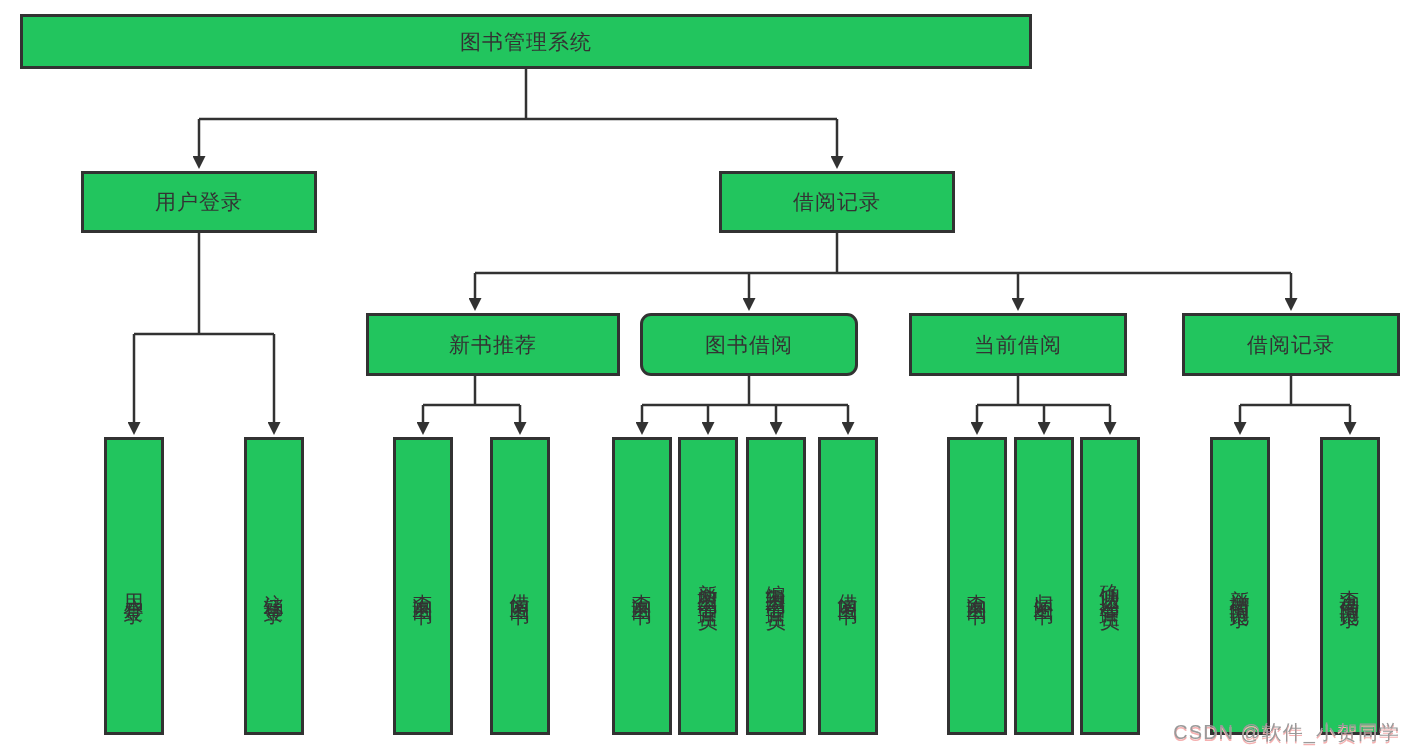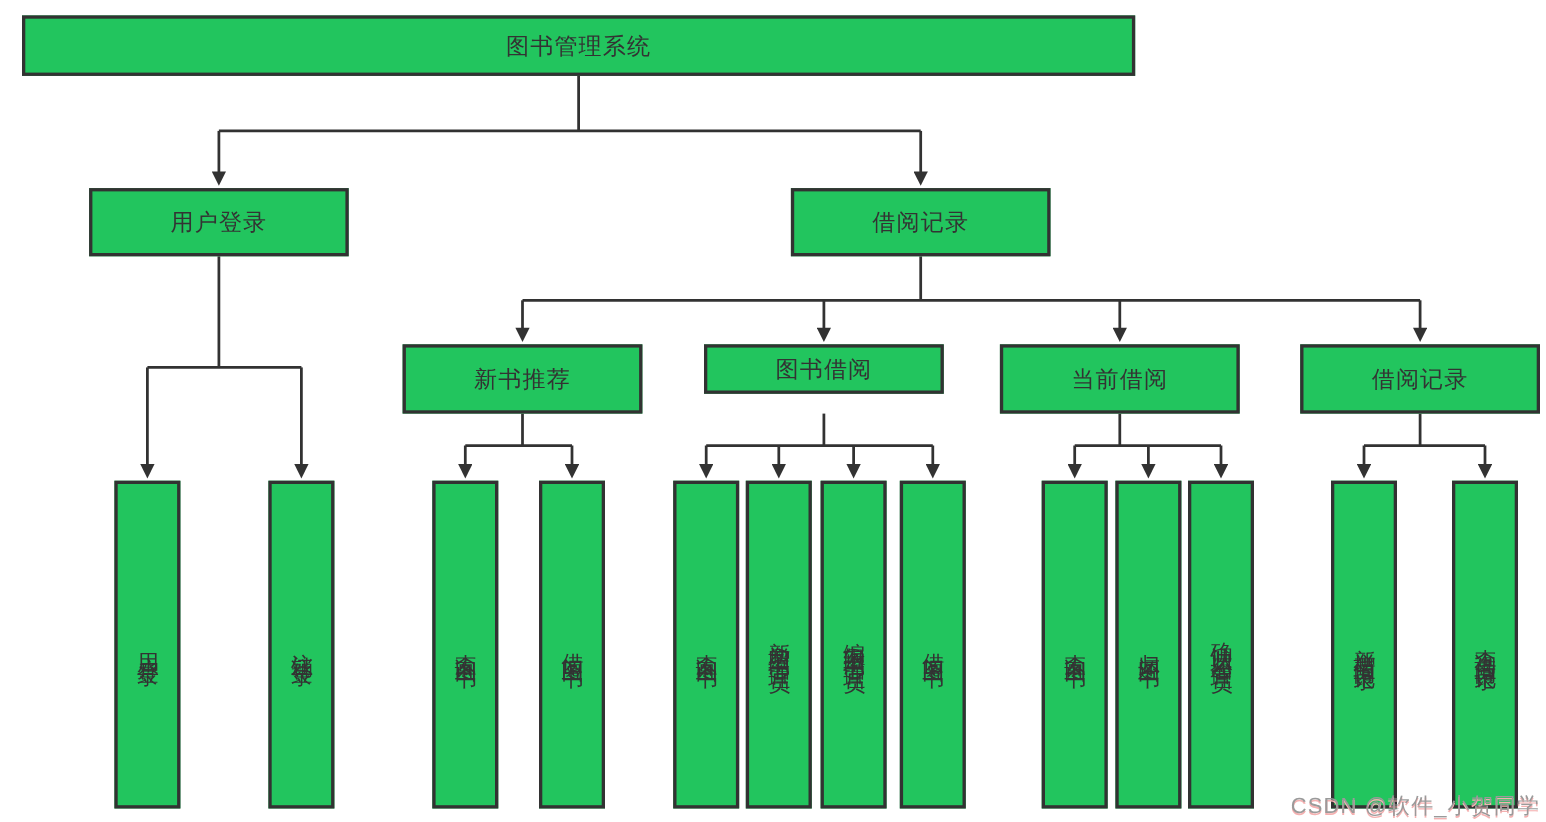--- a/index.html
+++ b/index.html
@@ -84,24 +84,24 @@
     <span>图书管理系统</span>
   </div>
 
   <div class="node h-node" style="left:81px; top:171px; width:236px; height:62px;">
     <span>用户登录</span>
   </div>
   <div class="node h-node" style="left:719px; top:171px; width:236px; height:62px;">
     <span>借阅记录</span>
   </div>
 
-  <div class="node h-node" style="left:366px; top:313px; width:218px; height:63px;">
+  <div class="node h-node" style="left:366px; top:313px; width:254px; height:63px;">
     <span>新书推荐</span>
   </div>
-  <div class="node h-node" style="left:640px; top:313px; width:218px; height:45px;">
+  <div class="node h-node" style="left:640px; top:313px; width:218px; height:63px;border-radius:11px;">
     <span>图书借阅</span>
   </div>
   <div class="node h-node" style="left:909px; top:313px; width:218px; height:63px;align-items:center;">
     <span>当前借阅</span>
   </div>
   <div class="node h-node" style="left:1182px; top:313px; width:218px; height:63px;">
     <span>借阅记录</span>
   </div>
 
   <div class="node v-node" style="left:104px; top:437px; width:60px; height:298px;">

